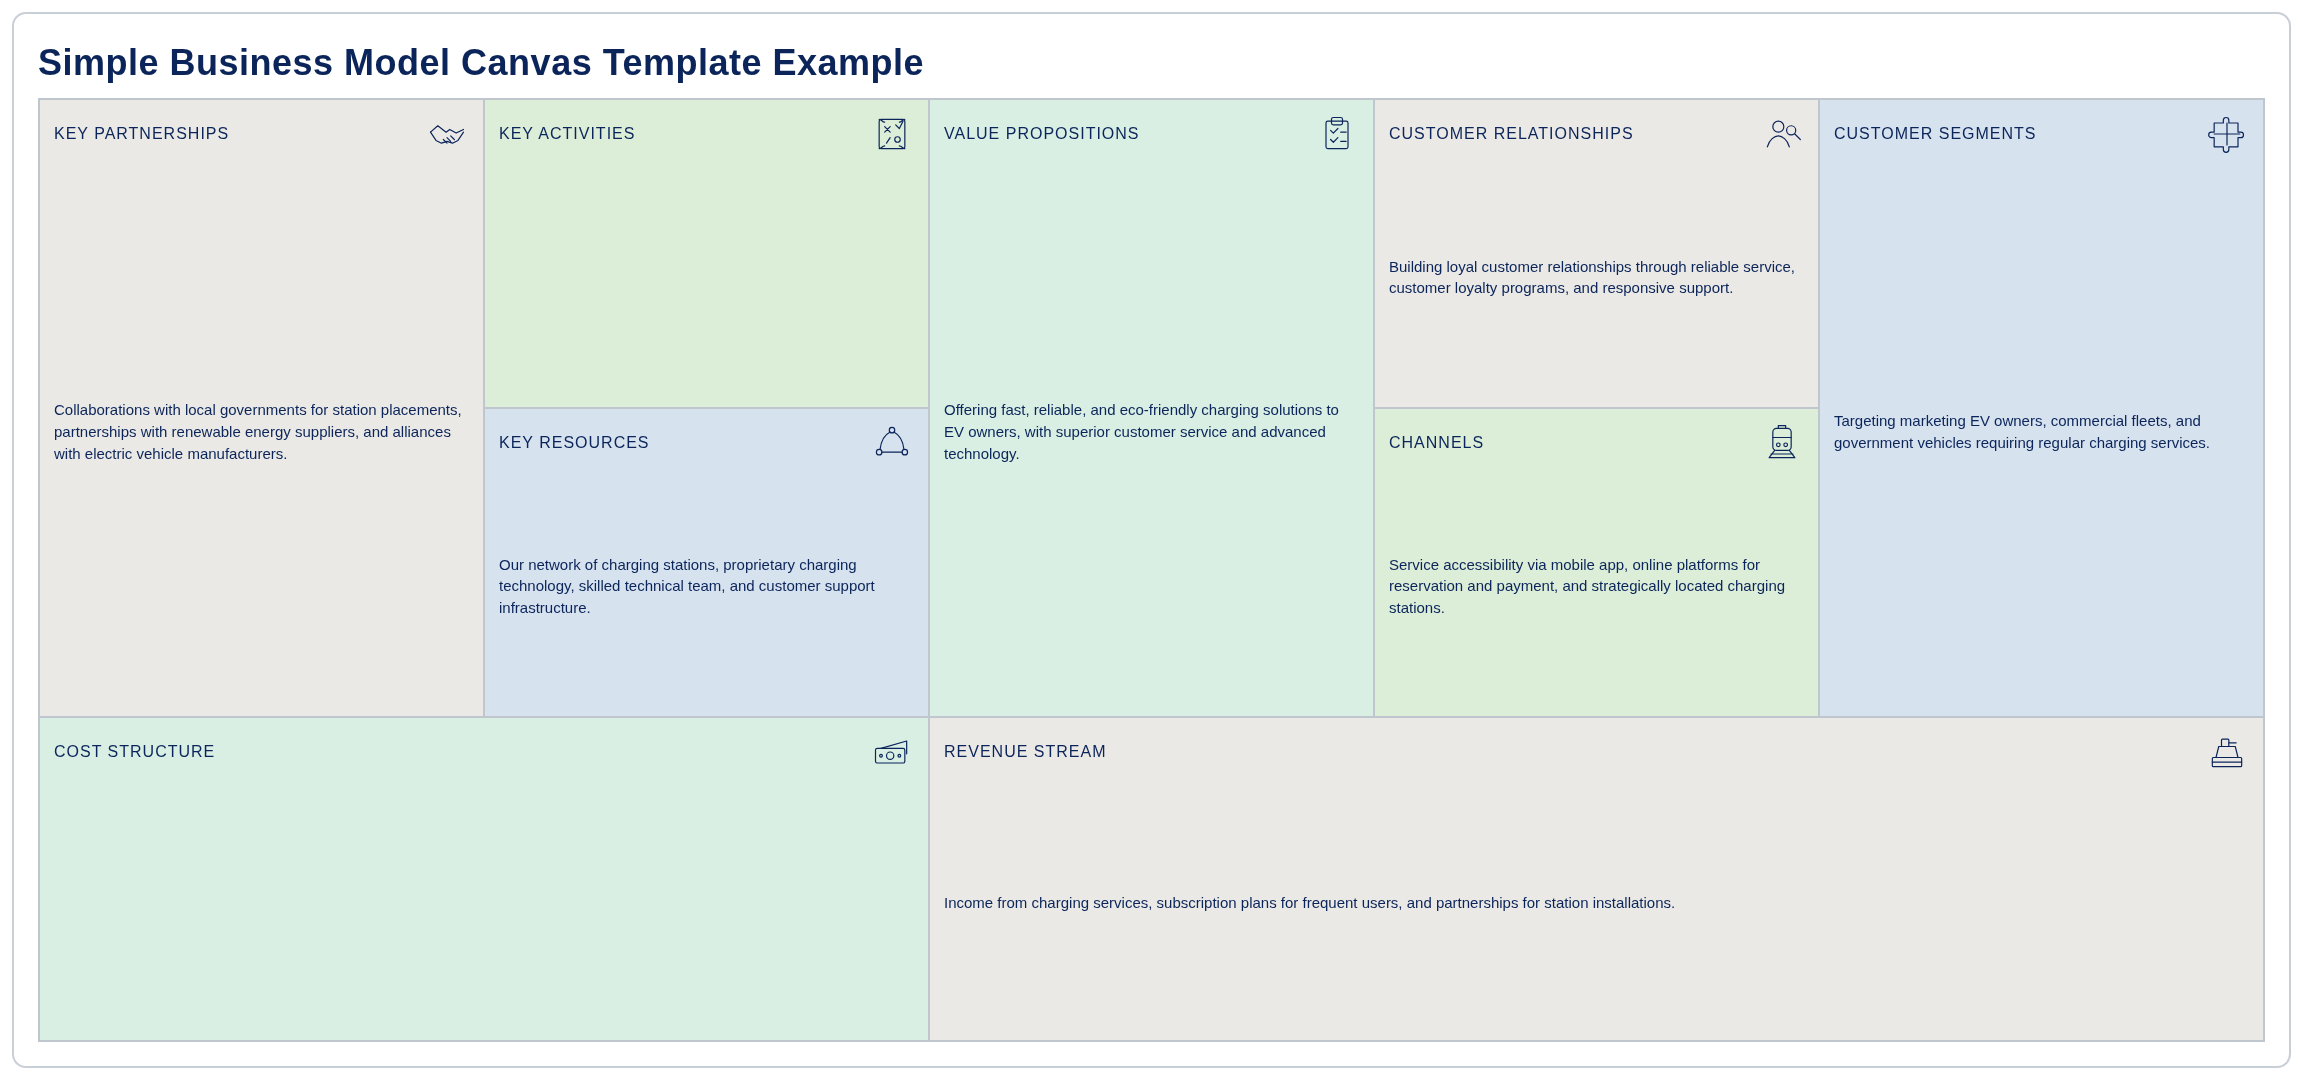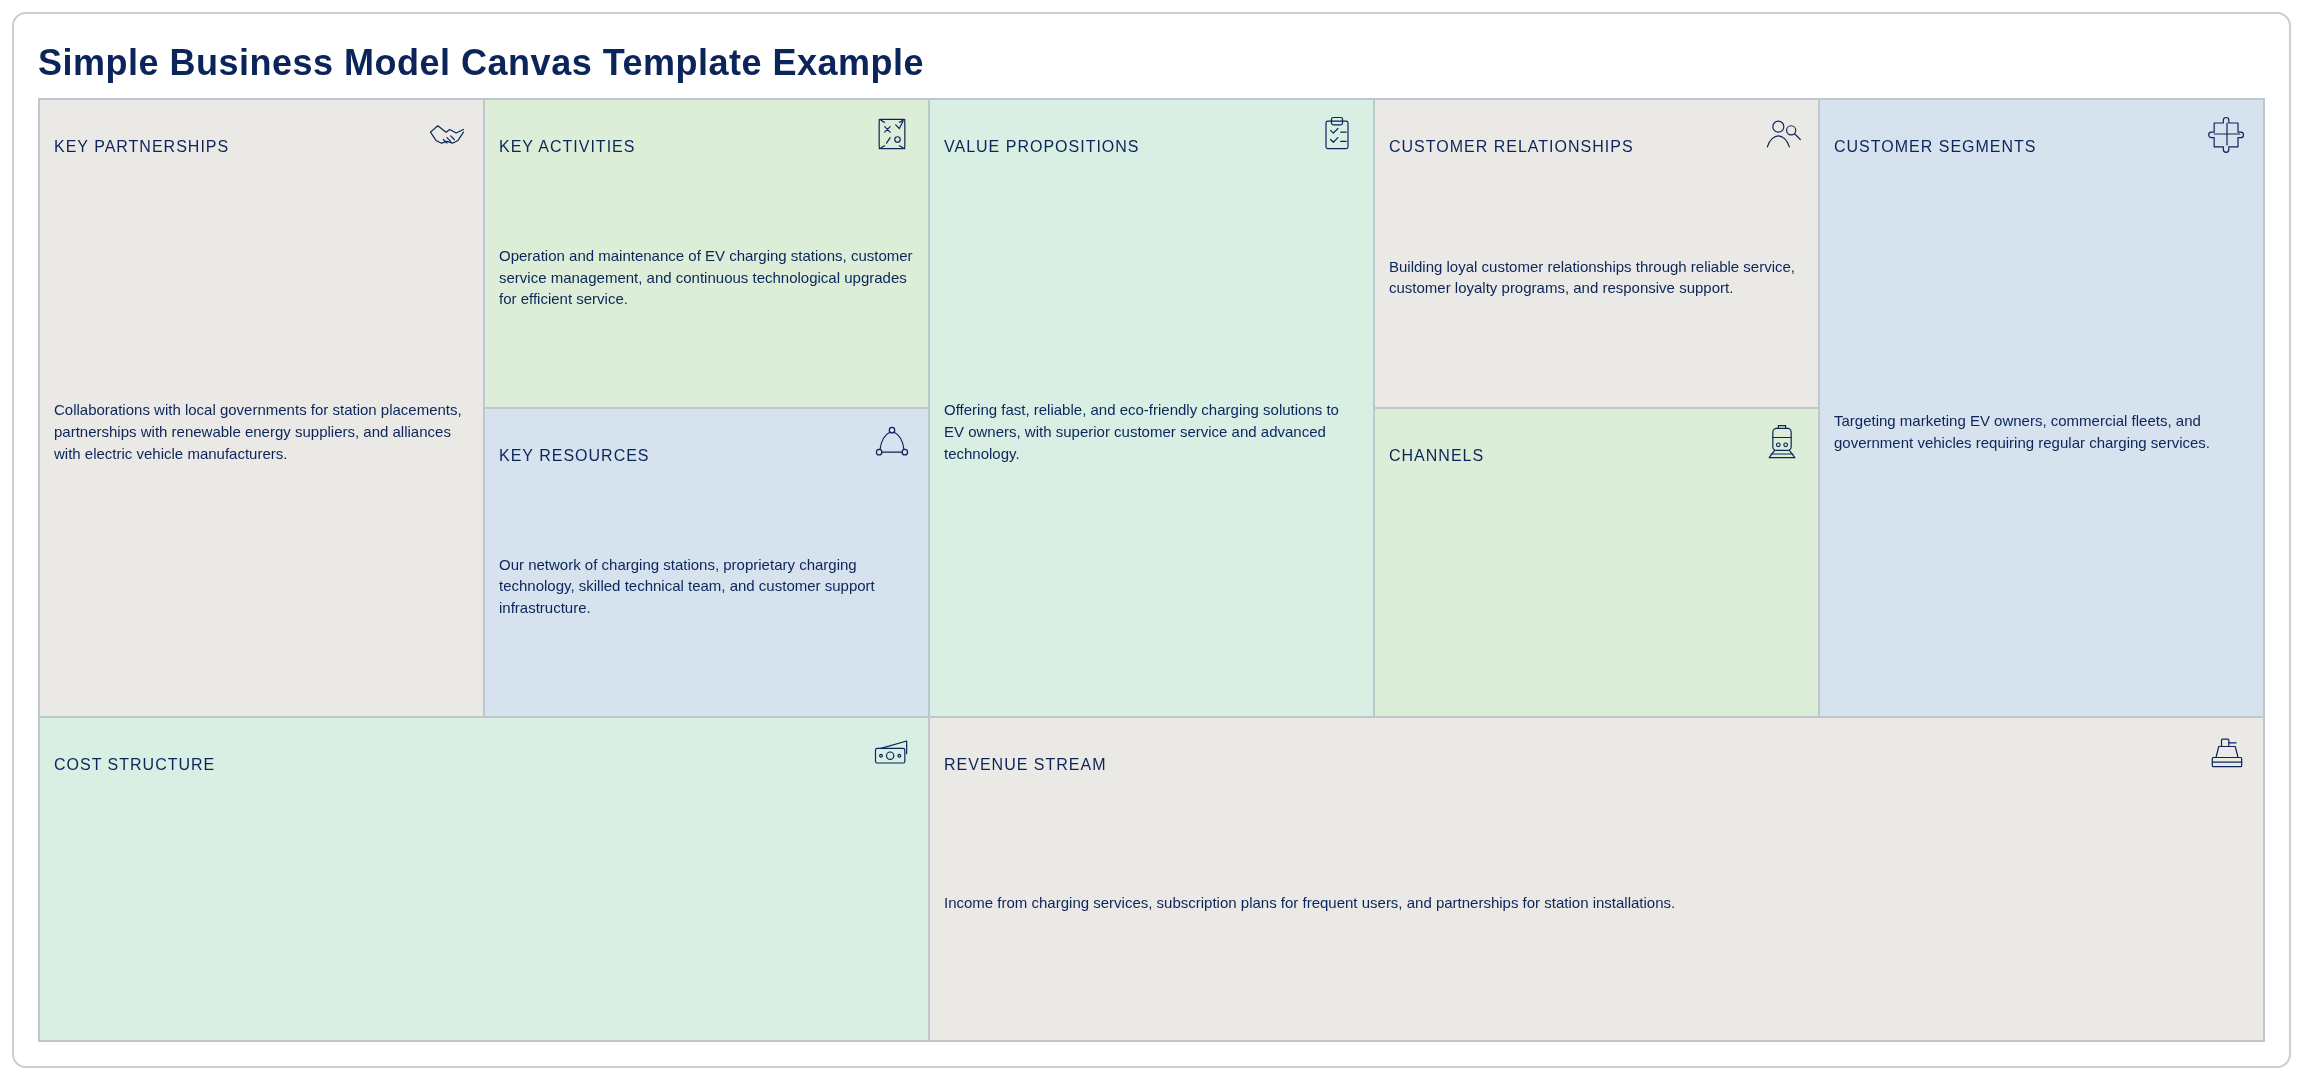--- a/index.html
+++ b/index.html
@@ -37,21 +37,21 @@
     border: 1px solid #bfc6cd;
     padding: 12px 14px 16px 14px;
     display: flex;
     flex-direction: column;
     position: relative;
     min-height: 0;
   }
   .cell-header {
     display: flex;
     justify-content: space-between;
-    align-items: flex-end;
+    align-items: center;
     margin-bottom: 8px;
   }
   .cell-title {
     font-size: 16px;
     letter-spacing: 1px;
     color: #0b255a;
     font-weight: 400;
   }
   .cell-body {
     flex: 1;
@@ -117,23 +117,20 @@
       <div class="cell-header">
         <div class="cell-title">KEY ACTIVITIES</div>
         <svg class="icon" viewBox="0 0 48 48">
           <rect x="10" y="8" width="28" height="32" rx="2"></rect>
           <path d="M10 8c3 0 3 3 6 3M38 8c-3 0-3 3-6 3M10 40c3 0 3-3 6-3M38 40c-3 0-3-3-6-3"></path>
           <path d="M16 16l6 6M22 16l-6 6"></path>
           <circle cx="30" cy="30" r="3"></circle>
           <path d="M28 14l4 4 4-8M18 34l4-6"></path>
         </svg>
       </div>
-      <div class="cell-body">
-          <p>Operation and maintenance of EV charging stations, customer service management, and continuous technological upgrades for efficient service.</p>
-        </div>
     </div>
 
     <div class="cell bg-blue kr">
       <div class="cell-header">
         <div class="cell-title">KEY RESOURCES</div>
         <svg class="icon" viewBox="0 0 48 48">
           <circle cx="24" cy="10" r="3"></circle>
           <circle cx="10" cy="34" r="3"></circle>
           <circle cx="38" cy="34" r="3"></circle>
           <path d="M22 12c-6 3-10 10-11 19M26 12c6 3 10 10 11 19M13 34h22"></path>
@@ -177,20 +174,23 @@
       <div class="cell-header">
         <div class="cell-title">CHANNELS</div>
         <svg class="icon" viewBox="0 0 48 48">
           <rect x="14" y="8" width="20" height="24" rx="4"></rect>
           <path d="M14 18h20M20 8v-3h8v3"></path>
           <circle cx="20" cy="26" r="2"></circle>
             <circle cx="28" cy="26" r="2"></circle>
           <path d="M10 40h28M12 36h24M16 32l-6 8M32 32l6 8"></path>
         </svg>
       </div>
+      <div class="cell-body">
+          <p>Service accessibility via mobile app, online platforms for reservation and payment, and strategically located charging stations.</p>
+        </div>
     </div>
 
     <div class="cell bg-blue cs">
       <div class="cell-header">
         <div class="cell-title">CUSTOMER SEGMENTS</div>
         <svg class="icon" viewBox="0 0 48 48">
           <path d="M10 12h10v-3a3 3 0 0 1 6 0v3h10v10h3a3 3 0 0 1 0 6h-3v10h-10v3a3 3 0 0 1-6 0v-3h-10v-10h-3a3 3 0 0 1 0-6h3z"></path>
           <path d="M24 12v24M10 24h28"></path>
         </svg>
       </div>

